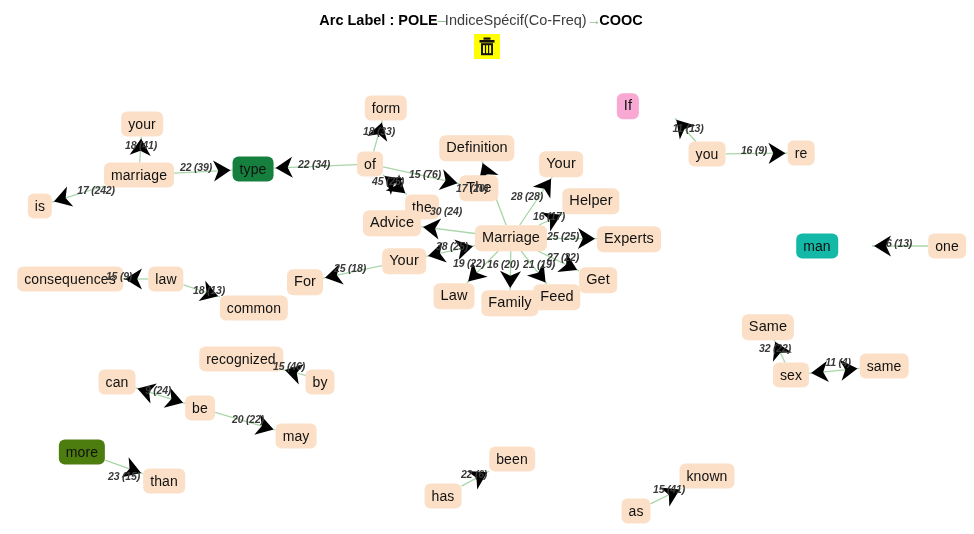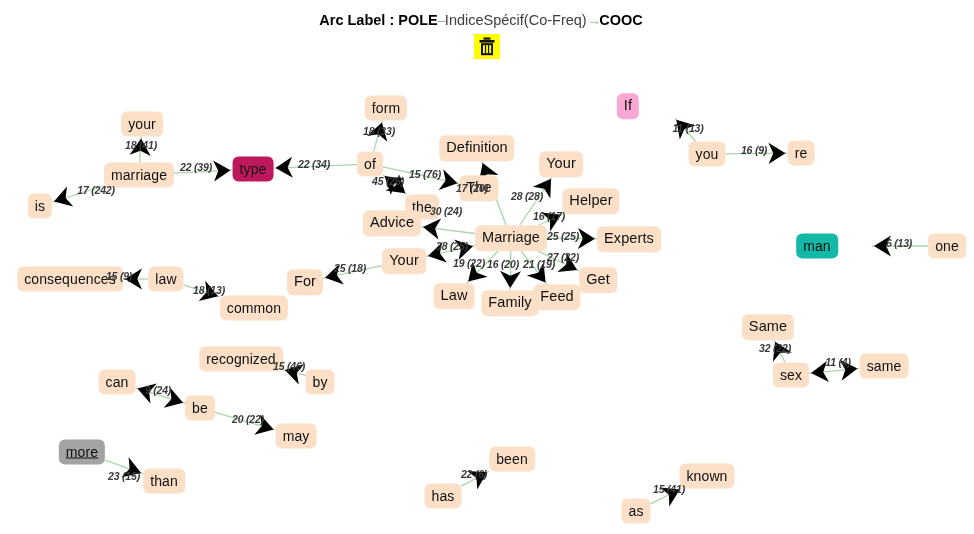--- a/index.html
+++ b/index.html
@@ -151,21 +151,21 @@
       <line x1="461.5" y1="486.1" x2="489.0" y2="471.3" stroke="#a9d6a9" stroke-width="1.3"></line>
       <polygon points="487.2,472.3 467.3,471.0 476.5,478.1 477.2,489.6" fill="#000000"></polygon>
       <line x1="650.5" y1="503.9" x2="681.6" y2="488.5" stroke="#a9d6a9" stroke-width="1.3"></line>
       <polygon points="679.8,489.4 659.9,487.4 668.9,494.8 669.3,506.4" fill="#000000"></polygon>
     </svg>
 
   <div id="nodes">
       <div class="node" style="left: 142px; top: 124px; background: rgb(251, 224, 199);">your</div>
       <div class="node" style="left: 139px; top: 175px; background: rgb(251, 224, 199);">marriage</div>
       <div class="node" style="left: 40px; top: 206px; background: rgb(251, 224, 199);">is</div>
-      <div class="node" style="left: 253px; top: 169px; background: #be185d;">type</div>
+      <div class="node" style="left: 253px; top: 169px; background: #15803d;">type</div>
       <div class="node" style="left: 386px; top: 108px; background: rgb(251, 224, 199);">form</div>
       <div class="node" style="left: 370px; top: 164px; background: rgb(251, 224, 199);">of</div>
       <div class="node" style="left: 422px; top: 207px; background: rgb(251, 224, 199);">the</div>
       <div class="node cap" style="left: 479px; top: 188px; background: rgb(251, 224, 199);">The</div>
       <div class="node cap" style="left: 477px; top: 148px; background: rgb(251, 224, 199);">Definition</div>
       <div class="node cap" style="left: 561px; top: 164px; background: rgb(251, 224, 199);">Your</div>
       <div class="node cap" style="left: 591px; top: 201px; background: rgb(251, 224, 199);">Helper</div>
       <div class="node cap" style="left: 392px; top: 223px; background: rgb(251, 224, 199);">Advice</div>
       <div class="node cap" style="left: 511px; top: 238px; background: rgb(251, 224, 199);">Marriage</div>
       <div class="node cap" style="left: 629px; top: 239px; background: rgb(251, 224, 199);">Experts</div>
@@ -184,21 +184,21 @@
       <div class="node" style="left: 817px; top: 246px; background: #14b8a6;">man</div>
       <div class="node" style="left: 947px; top: 246px; background: rgb(251, 224, 199);">one</div>
       <div class="node cap" style="left: 768px; top: 327px; background: rgb(251, 224, 199);">Same</div>
       <div class="node" style="left: 791px; top: 375px; background: rgb(251, 224, 199);">sex</div>
       <div class="node" style="left: 884px; top: 366px; background: rgb(251, 224, 199);">same</div>
       <div class="node" style="left: 241px; top: 359px; background: rgb(251, 224, 199);">recognized</div>
       <div class="node" style="left: 320px; top: 382px; background: rgb(251, 224, 199);">by</div>
       <div class="node" style="left: 117px; top: 382px; background: rgb(251, 224, 199);">can</div>
       <div class="node" style="left: 200px; top: 408px; background: rgb(251, 224, 199);">be</div>
       <div class="node" style="left: 296px; top: 436px; background: rgb(251, 224, 199);">may</div>
-      <div class="node" style="left: 82px; top: 452px; background: #a3a3a3; text-decoration: underline;">more</div>
+      <div class="node" style="left: 82px; top: 452px; background: #4d7c0f;">more</div>
       <div class="node" style="left: 164px; top: 481px; background: rgb(251, 224, 199);">than</div>
       <div class="node" style="left: 443px; top: 496px; background: rgb(251, 224, 199);">has</div>
       <div class="node" style="left: 512px; top: 459px; background: rgb(251, 224, 199);">been</div>
       <div class="node" style="left: 636px; top: 511px; background: rgb(251, 224, 199);">as</div>
       <div class="node" style="left: 707px; top: 476px; background: rgb(251, 224, 199);">known</div>
     </div>
   <div id="elabels">
       <div class="elabel" style="left: 141px; top: 145px; color: rgb(58, 58, 58);">18 (41)</div>
       <div class="elabel" style="left: 96px; top: 190px; color: rgb(58, 58, 58);">17 (242)</div>
       <div class="elabel" style="left: 196px; top: 167px; color: rgb(58, 58, 58);">22 (39)</div>

